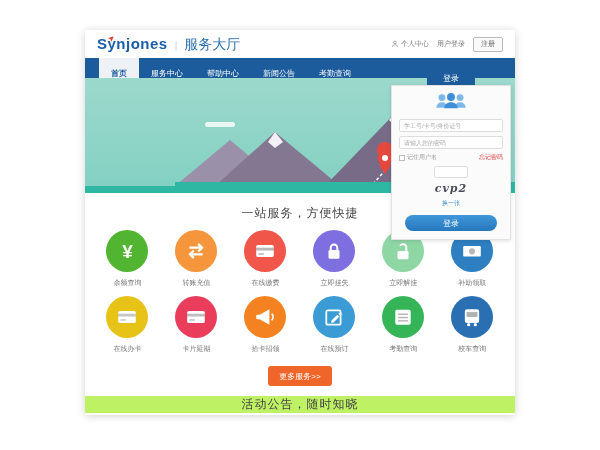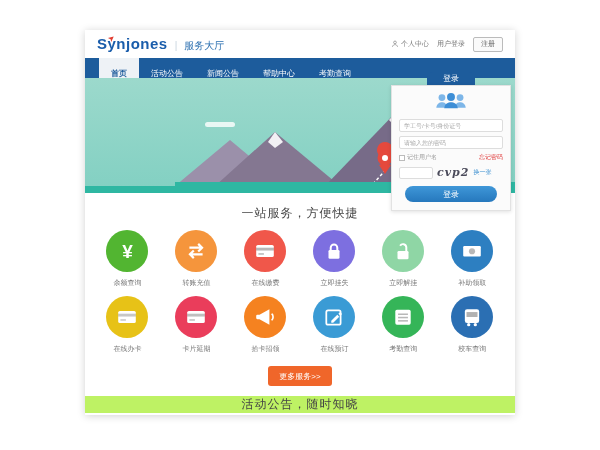--- a/index.html
+++ b/index.html
@@ -8,21 +8,21 @@
   .site { position:absolute; left:85px; top:30px; width:430px; height:385px;
           background:#ffffff; box-shadow:0 1px 8px rgba(0,0,0,.18); overflow:hidden; }
 
   
   .hdr { height:28px; display:flex; align-items:center; padding:0 12px; background:#fff; }
   .logo-wrap { position:relative; display:flex; align-items:baseline; }
   .logo { font-size:15px; font-weight:bold; color:#1a5dab; letter-spacing:.5px; }
   .logo-arrow { position:absolute; left:11px; top:-1px; color:#e23c30; font-size:8px;
                 transform:rotate(-40deg); }
   .logo-div { color:#c9d4df; font-size:10px; margin:0 7px; }
-  .site-name { font-size:10px; color:#2a6fb0; }
+  .site-name { font-size:14px; color:#2a6fb0; }
   .hdr-right { margin-left:auto; display:flex; align-items:center; gap:8px; }
   .hdr-link { font-size:7px; color:#777; text-decoration:none; display:flex; align-items:center; gap:2px;}
   .hdr-btn { font-size:7px; color:#666; border:1px solid #bbb; border-radius:2px;
              padding:1.5px 7px; background:#fafafa; }
 
   
   .nav { height:20px; display:flex; align-items:stretch; padding-left:14px; }
   .nav-item { color:#fff; font-size:8px; display:flex; align-items:center;
               padding:15px 12px; text-decoration:none; }
   .nav-item.active { background:#eef2f6; color:#1d5c9c; font-weight:bold; }
@@ -47,21 +47,21 @@
                border-radius:6px 6px 0 0; }
   .login-body { background:#fbfbfb; border:1px solid #e2e2e2; box-shadow:0 1px 4px rgba(0,0,0,.12);
                 padding:6px 7px 8px; }
   .login-users { text-align:center; margin-bottom:5px; }
   .login-inp { width:100%; height:13px; font-size:6px; border:1px solid #ddd; background:#fff;
                border-radius:2px; padding:0 4px; color:#333; margin-bottom:4px; display:block; }
   .login-inp::placeholder { color:#aaa; }
   .login-row { display:flex; align-items:center; gap:2px; font-size:6px; color:#999; margin:1px 0 4px; }
   .cbx { width:6px; height:6px; border:1px solid #bbb; background:#fff; display:inline-block; }
   .forgot { color:#e03c3c; margin-left:auto; text-decoration:none; font-size:6px; }
-  .cap-row { display:flex; align-items:center; gap:4px; margin-bottom:7px; }
+  .cap-row { display:flex; align-items:center; gap:4px; margin-bottom:7px;flex-direction:column; }
   .cap-inp { width:34px; height:12px; border:1px solid #ddd; background:#fff; border-radius:2px; }
   .cap-img { font-family:"DejaVu Serif", serif; font-style:italic; font-weight:bold;
              font-size:11px; color:#4a4a5a; letter-spacing:1px; }
   .cap-refresh { font-size:6px; color:#3a8fd0; text-decoration:none; }
   .login-submit { display:block; width:88%; margin:0 auto; height:16px; border:none;
                   border-radius:9px; color:#fff; font-size:8px;
                   background:linear-gradient(#3f97d8,#2678bd); cursor:pointer; }
 
   
   .svc-sec { padding-top:8px; background:#fff; }
@@ -102,23 +102,23 @@
       </a>
       <a class="hdr-link" href="#">
         <span>用户登录</span>
       </a>
       <span class="hdr-btn">注册</span>
     </div>
   </div>
 
   <div class="nav" style="background: rgb(29, 92, 156);">
     <a class="nav-item active" href="#">首页</a>
-    <a class="nav-item" href="#">活动公告</a>
+    <a class="nav-item" href="#">服务中心</a>
+    <a class="nav-item" href="#">帮助中心</a>
     <a class="nav-item" href="#">新闻公告</a>
-    <a class="nav-item" href="#">帮助中心</a>
     <a class="nav-item" href="#">考勤查询</a>
   </div>
 
   <div class="banner">
     <svg class="mtn" viewBox="0 0 340 90">
       <g fill="#ffffff" opacity=".8">
         <rect x="30" y="26" width="30" height="5" rx="2.5"></rect>
         <rect x="248" y="10" width="38" height="6" rx="3"></rect>
         <rect x="300" y="38" width="24" height="5" rx="2.5"></rect>
       </g>

